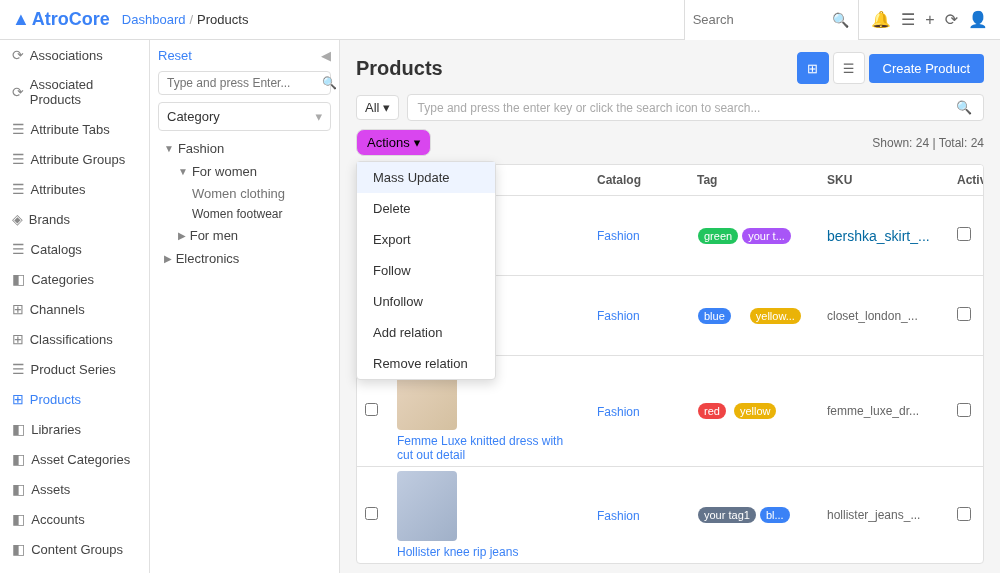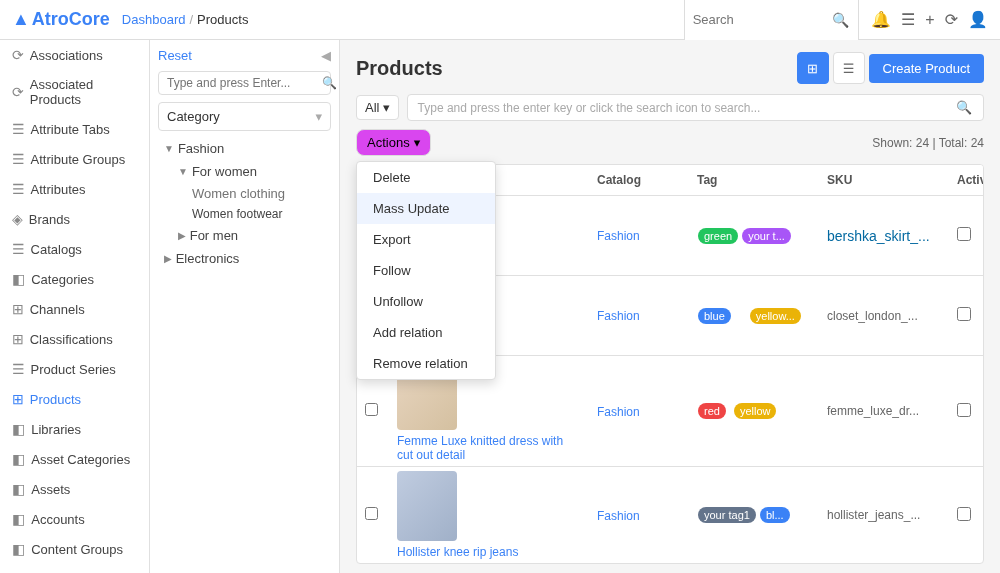--- a/index.html
+++ b/index.html
@@ -238,22 +238,22 @@
         </div>
 
         <div class="actions-row">
           <div style="position:relative">
             <button class="actions-btn">
               <span>Actions</span>
               <span>▾</span>
             </button>
 
             <div class="dropdown-menu" style="position:absolute;top:32px;left:0;z-index:200">
+              <div class="dropdown-item active-item" style="background:#eef4ff;font-weight:500">Mass Update</div>
               <div class="dropdown-item">Delete</div>
-              <div class="dropdown-item active-item" style="background:#eef4ff;font-weight:500">Mass Update</div>
               <div class="dropdown-item">Export</div>
               <div class="dropdown-item">Follow</div>
               <div class="dropdown-item">Unfollow</div>
               <div class="dropdown-item">Add relation</div>
               <div class="dropdown-item">Remove relation</div>
             </div>
           </div>
           <span class="shown-count">Shown: 24 | Total: 24</span>
         </div>
 

